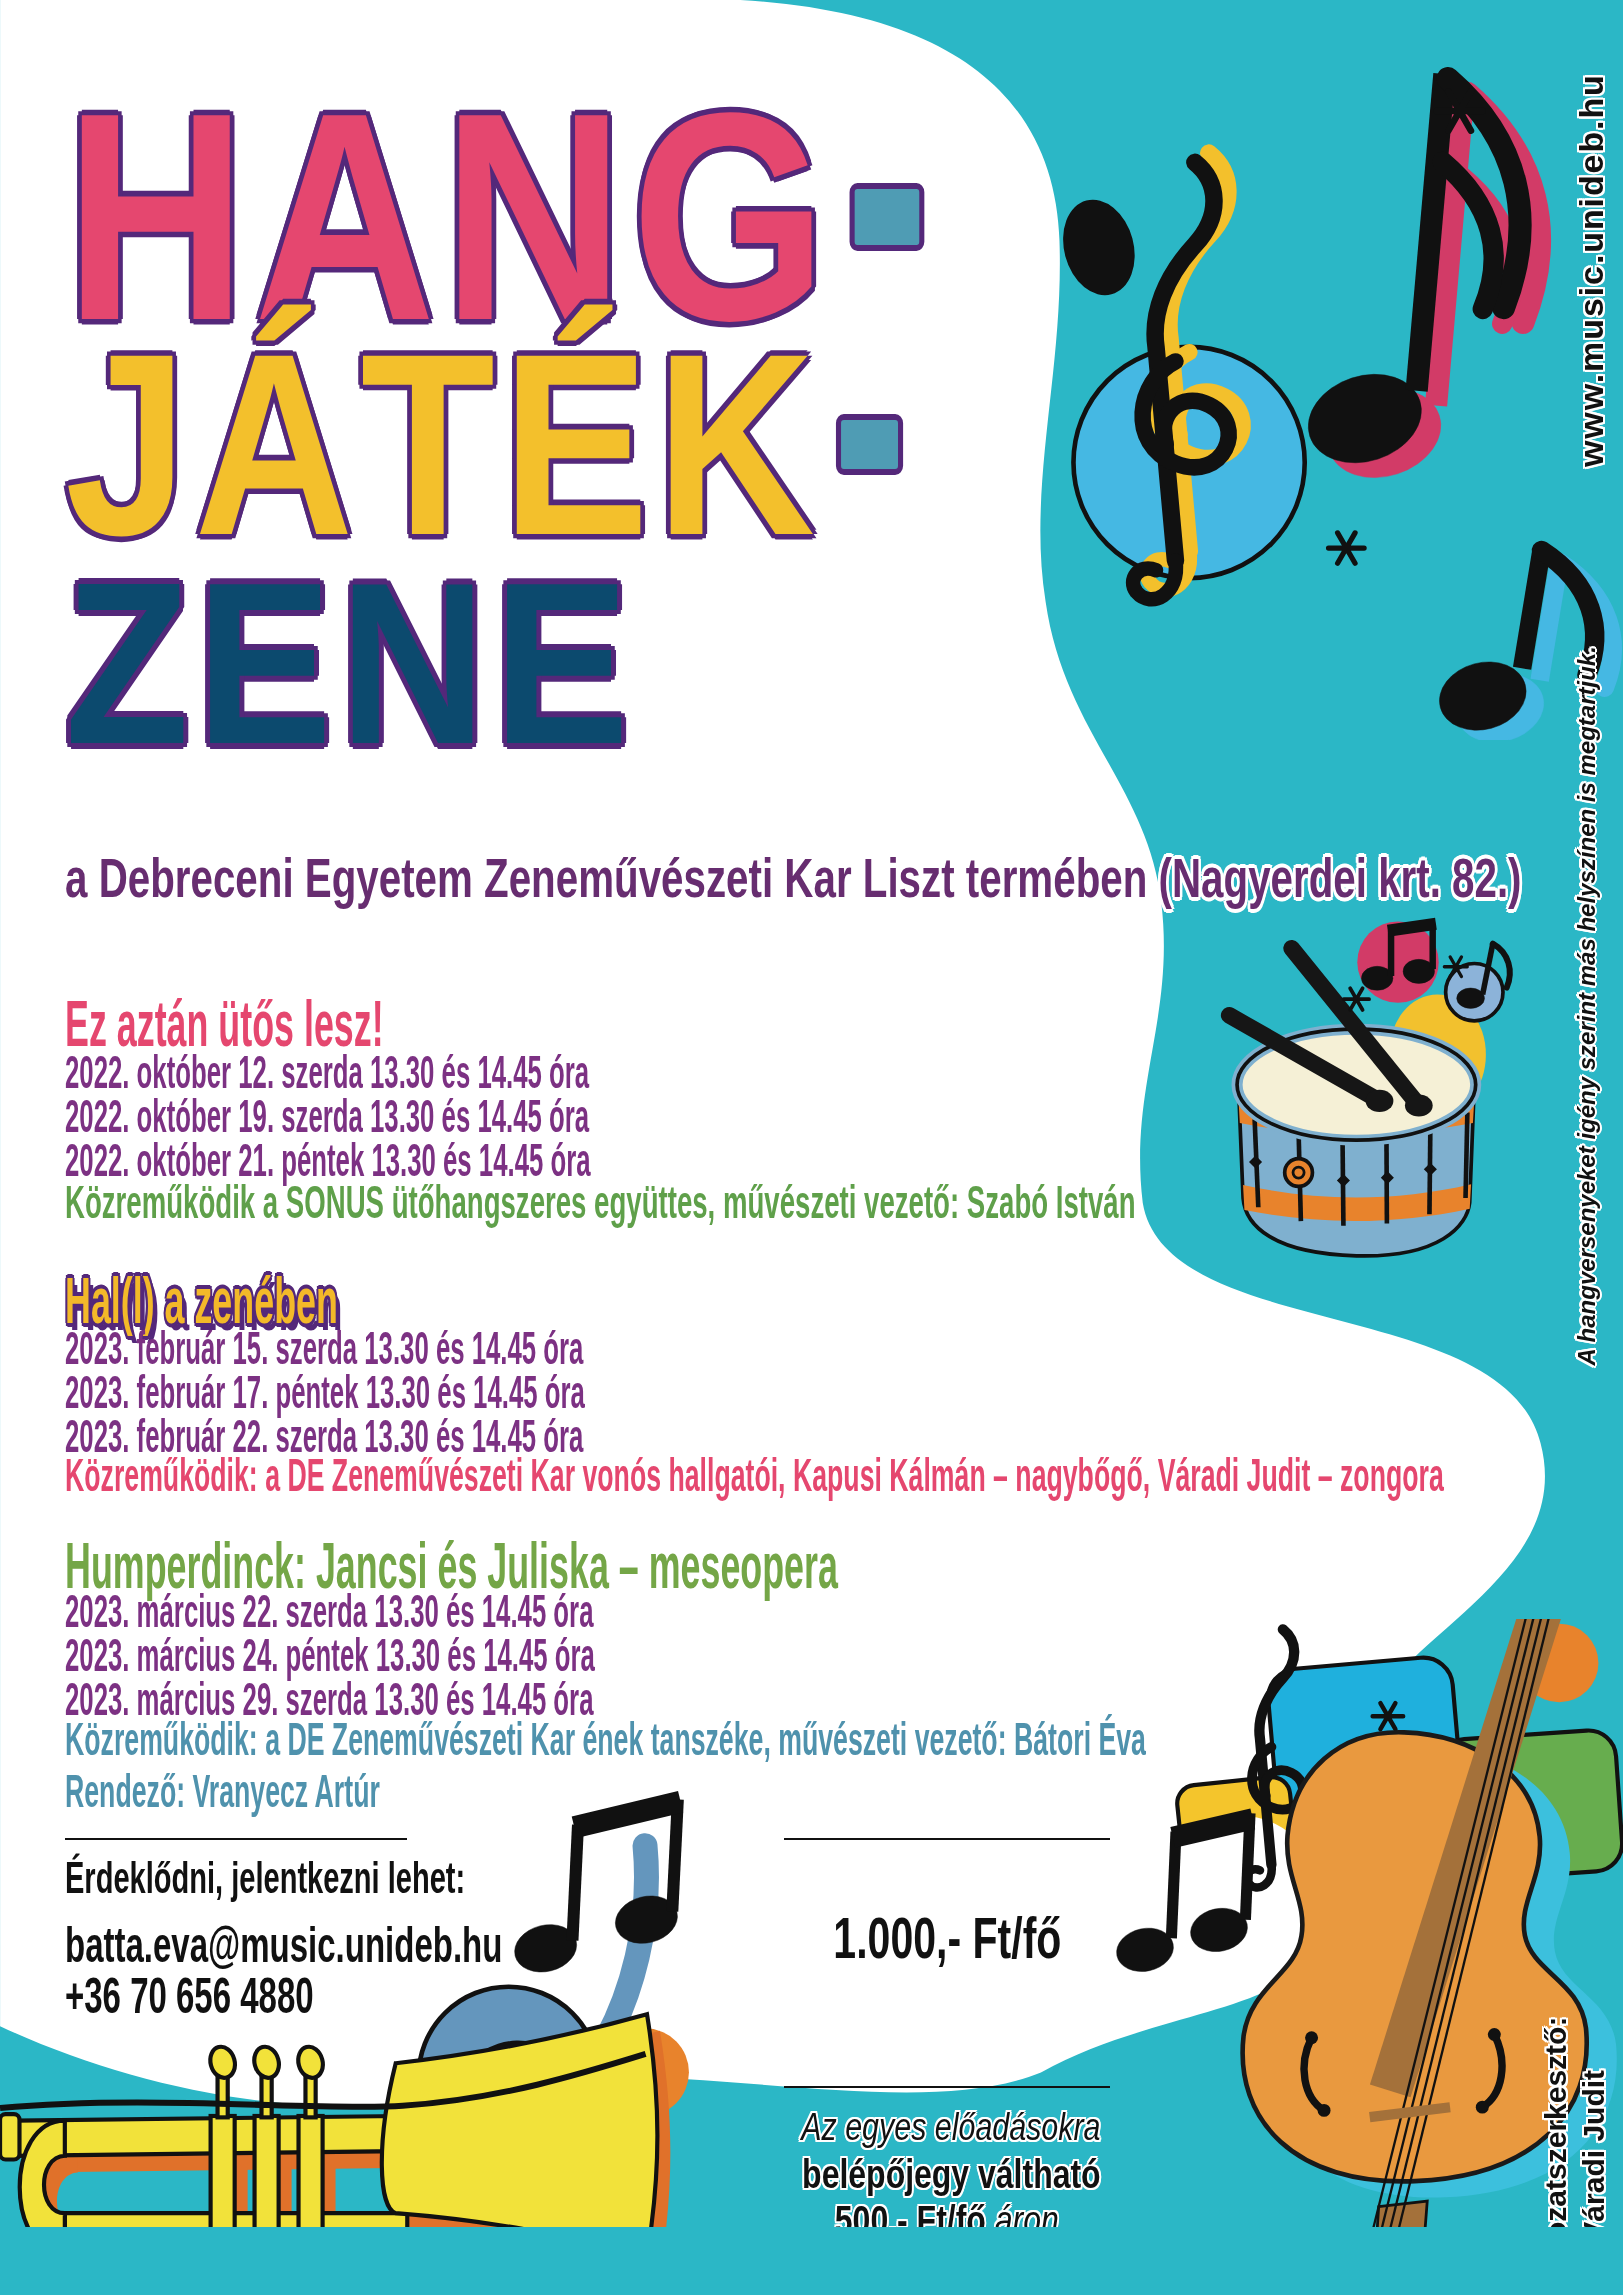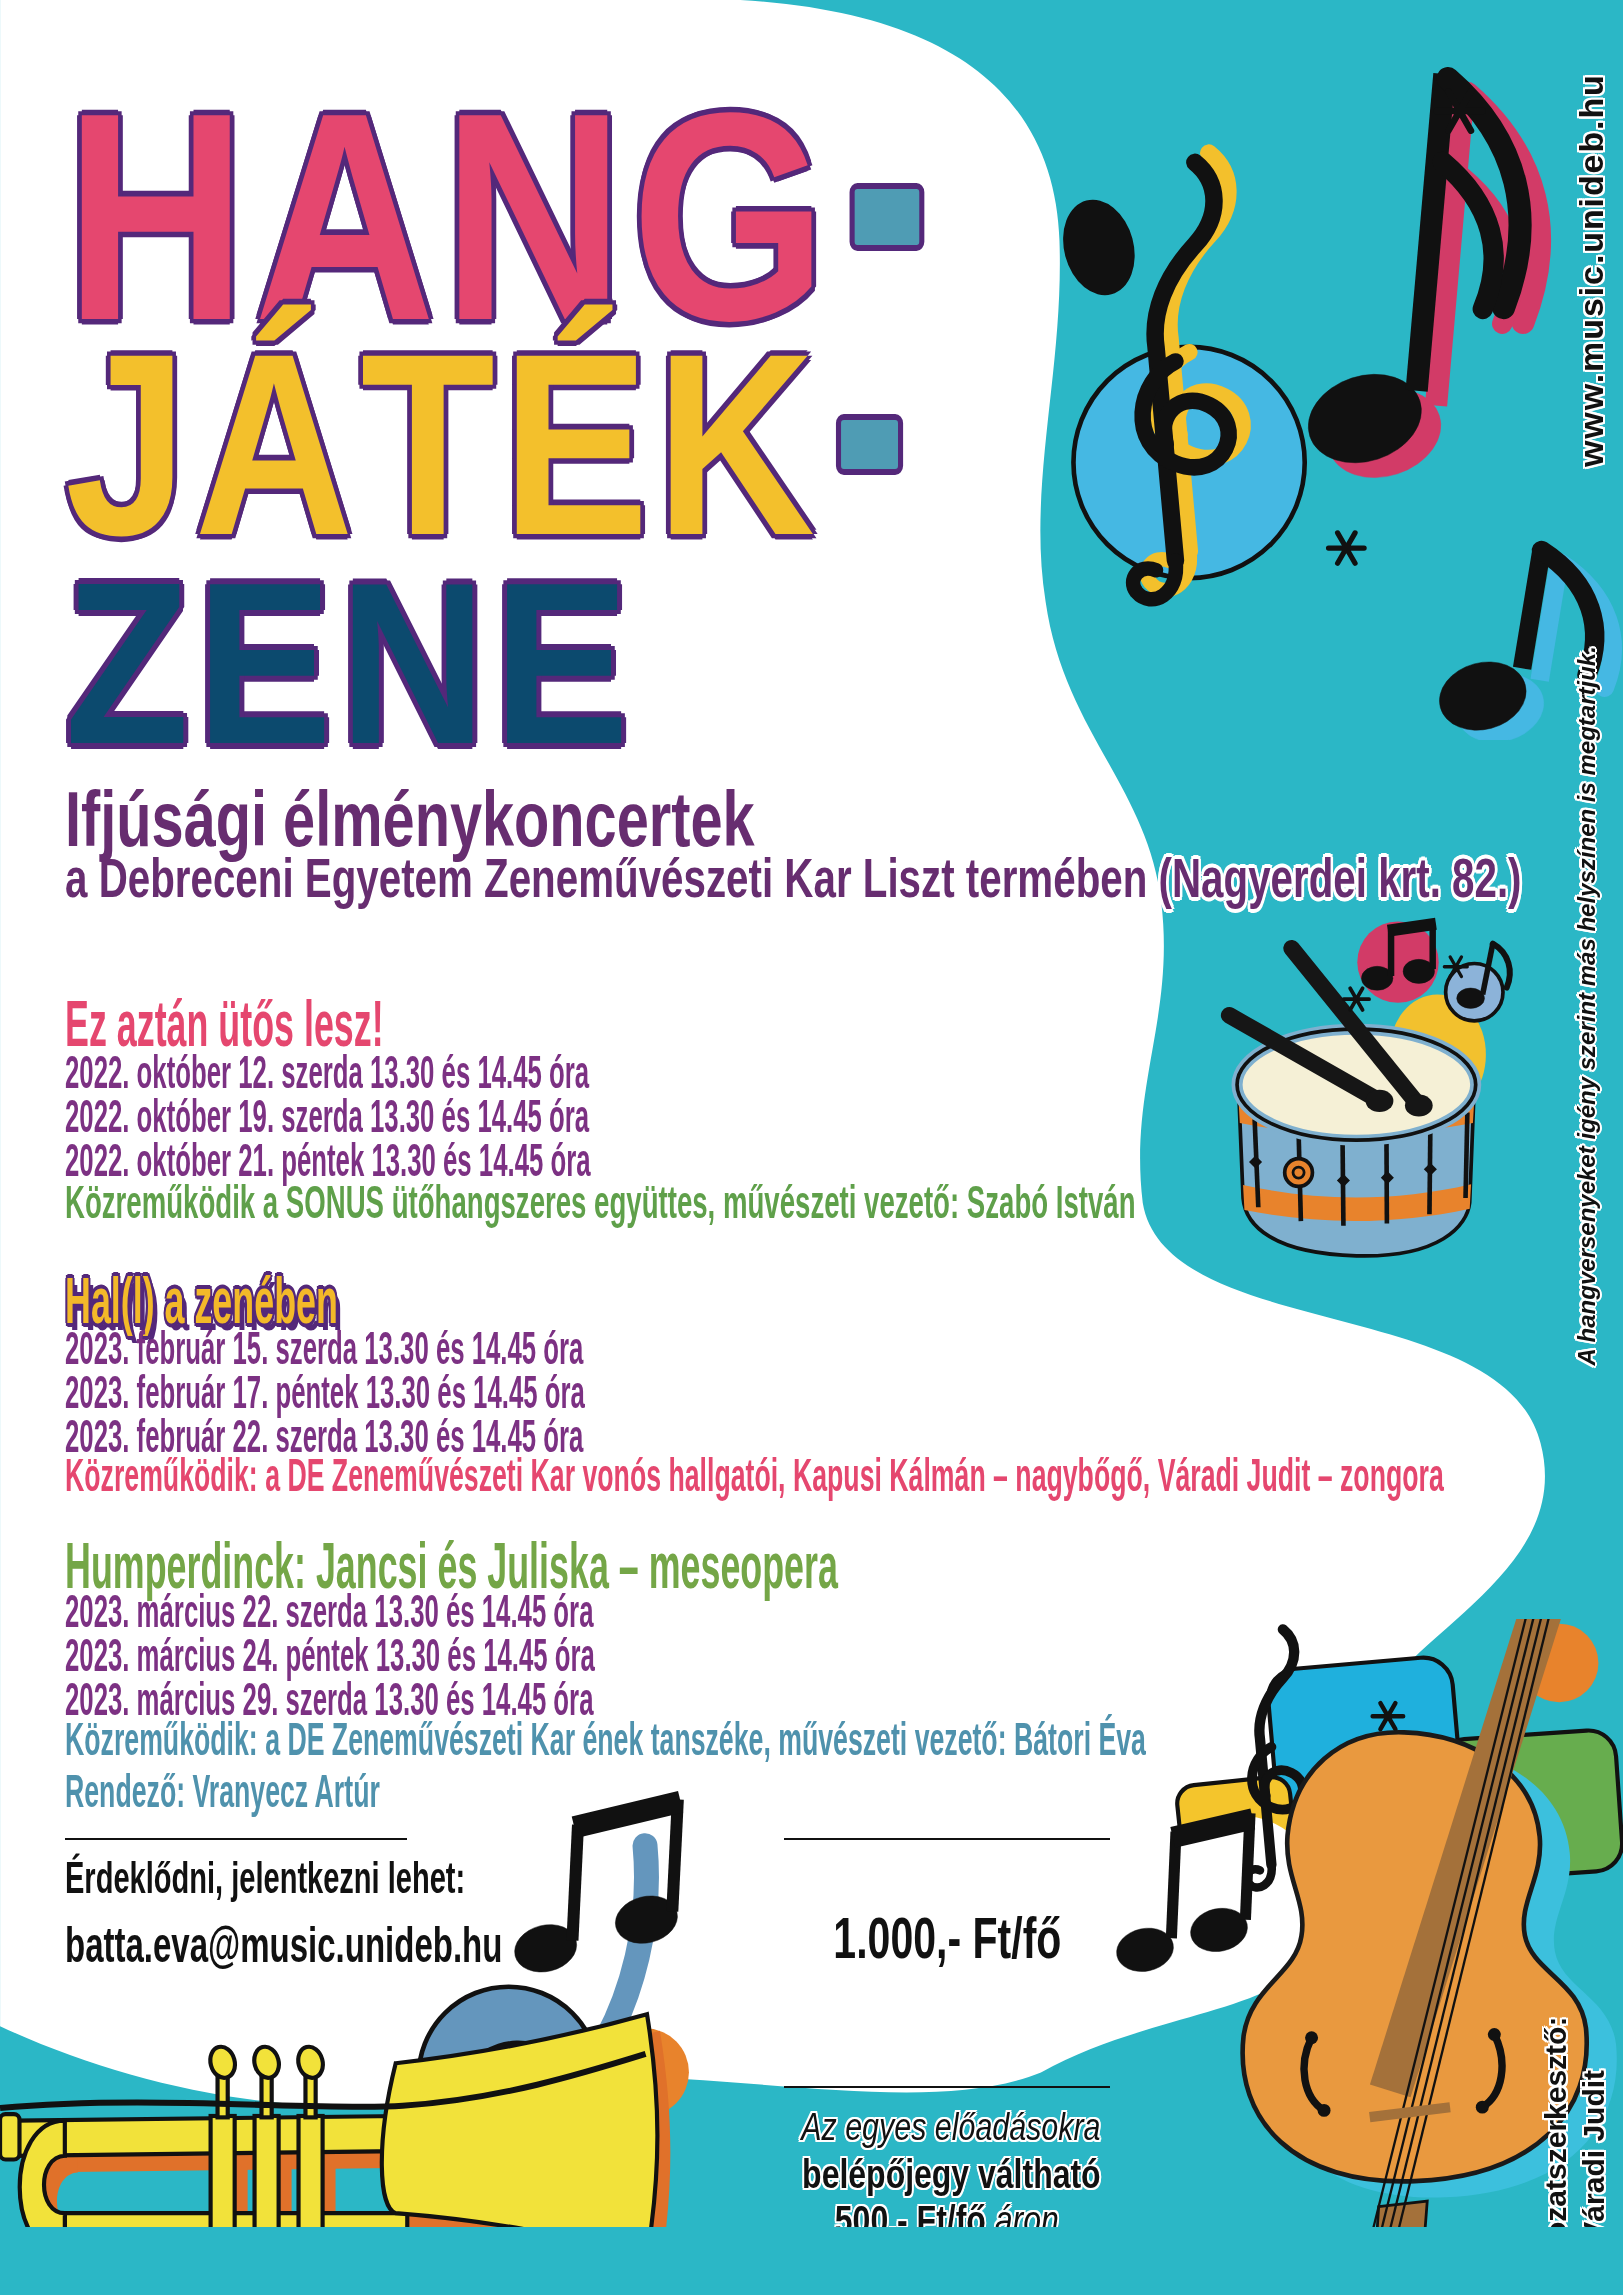--- a/index.html
+++ b/index.html
@@ -307,23 +307,20 @@
       <span class="op">JÁTÉK</span>
       <span class="dash" style="color:transparent;overflow:hidden;">-</span>
     </span>
   </div>
   <div class="t-line" id="t3">
     <span class="t-flex" style="transform:scaleX(0.88);">
       <span class="op">ZENE</span>
     </span>
   </div>
 
-  <div class="sub nw" id="sub1">
-    <span class="cx" style="transform:scaleX(0.74);">Ifjúsági élménykoncertek</span>
-  </div>
   <div class="sub nw" id="sub2">
     <span class="cx" style="transform:scaleX(0.72);">
       <span>a Debreceni Egyetem Zeneművészeti Kar Liszt termében</span>
       <span class="ow">(Nagyerdei krt. 82.)</span>
     </span>
   </div>
 
   <div class="h nw" id="h1">
     <span class="cx" style="transform:scaleX(0.56);">Ez aztán ütős lesz!</span>
   </div>
@@ -364,20 +361,23 @@
   <div class="rule" id="r1"></div>
   <div class="rule" id="r2"></div>
   <div class="rule" id="r3"></div>
 
   <div class="contact nw" id="ch">
     <span class="cx ows" style="transform:scaleX(0.66);">Érdeklődni, jelentkezni lehet:</span>
   </div>
   <div class="contact nw" id="ce">
     <span class="cx ows" style="transform:scaleX(0.66);">batta.eva@music.unideb.hu</span>
   </div>
+  <div class="contact nw" id="cp">
+    <span class="cx ows" style="transform:scaleX(0.66);">+36 70 656 4880</span>
+  </div>
 
   <div class="pcol nw" id="pv">
     <span class="cxc" style="transform:scaleX(0.72);">1.000,- Ft/fő</span>
   </div>
 
   <div class="tcol nw" id="tk1">
     <span class="cxc ows" style="transform:scaleX(0.78);">Az egyes előadásokra</span>
   </div>
   <div class="tcol nw" id="tk2">
     <span class="cxc ows" style="transform:scaleX(0.78);">belépőjegy váltható</span>

